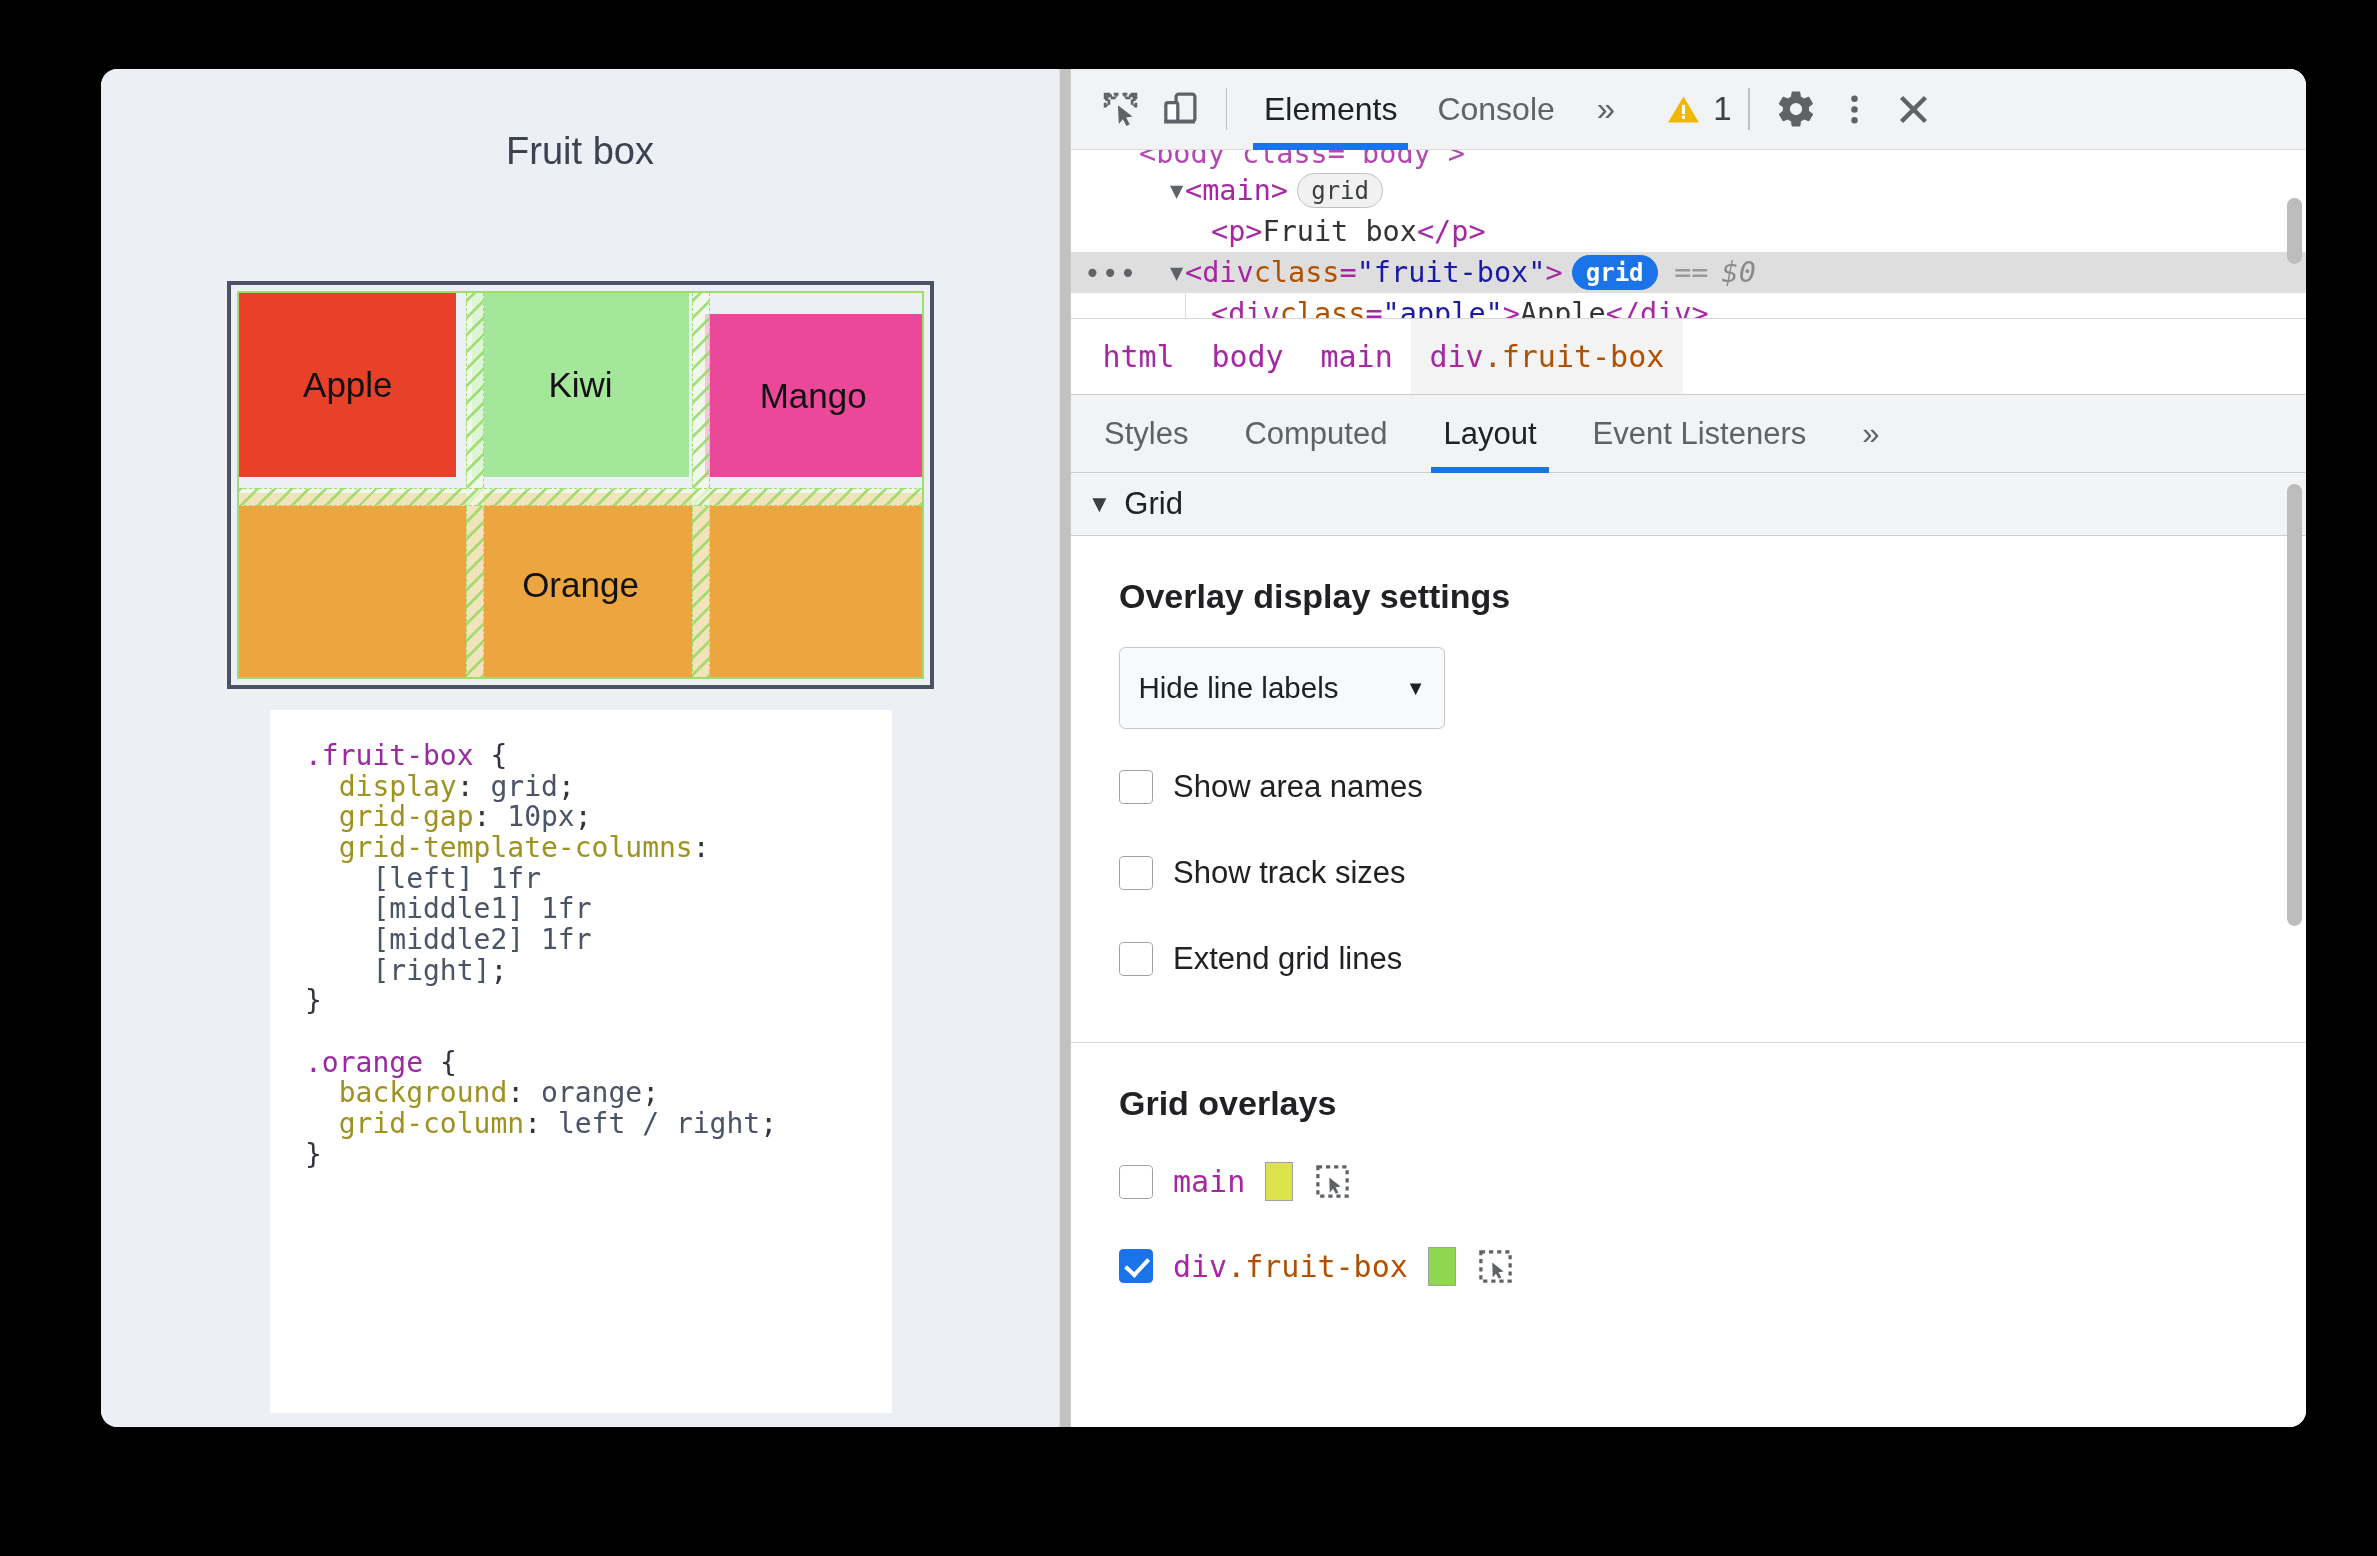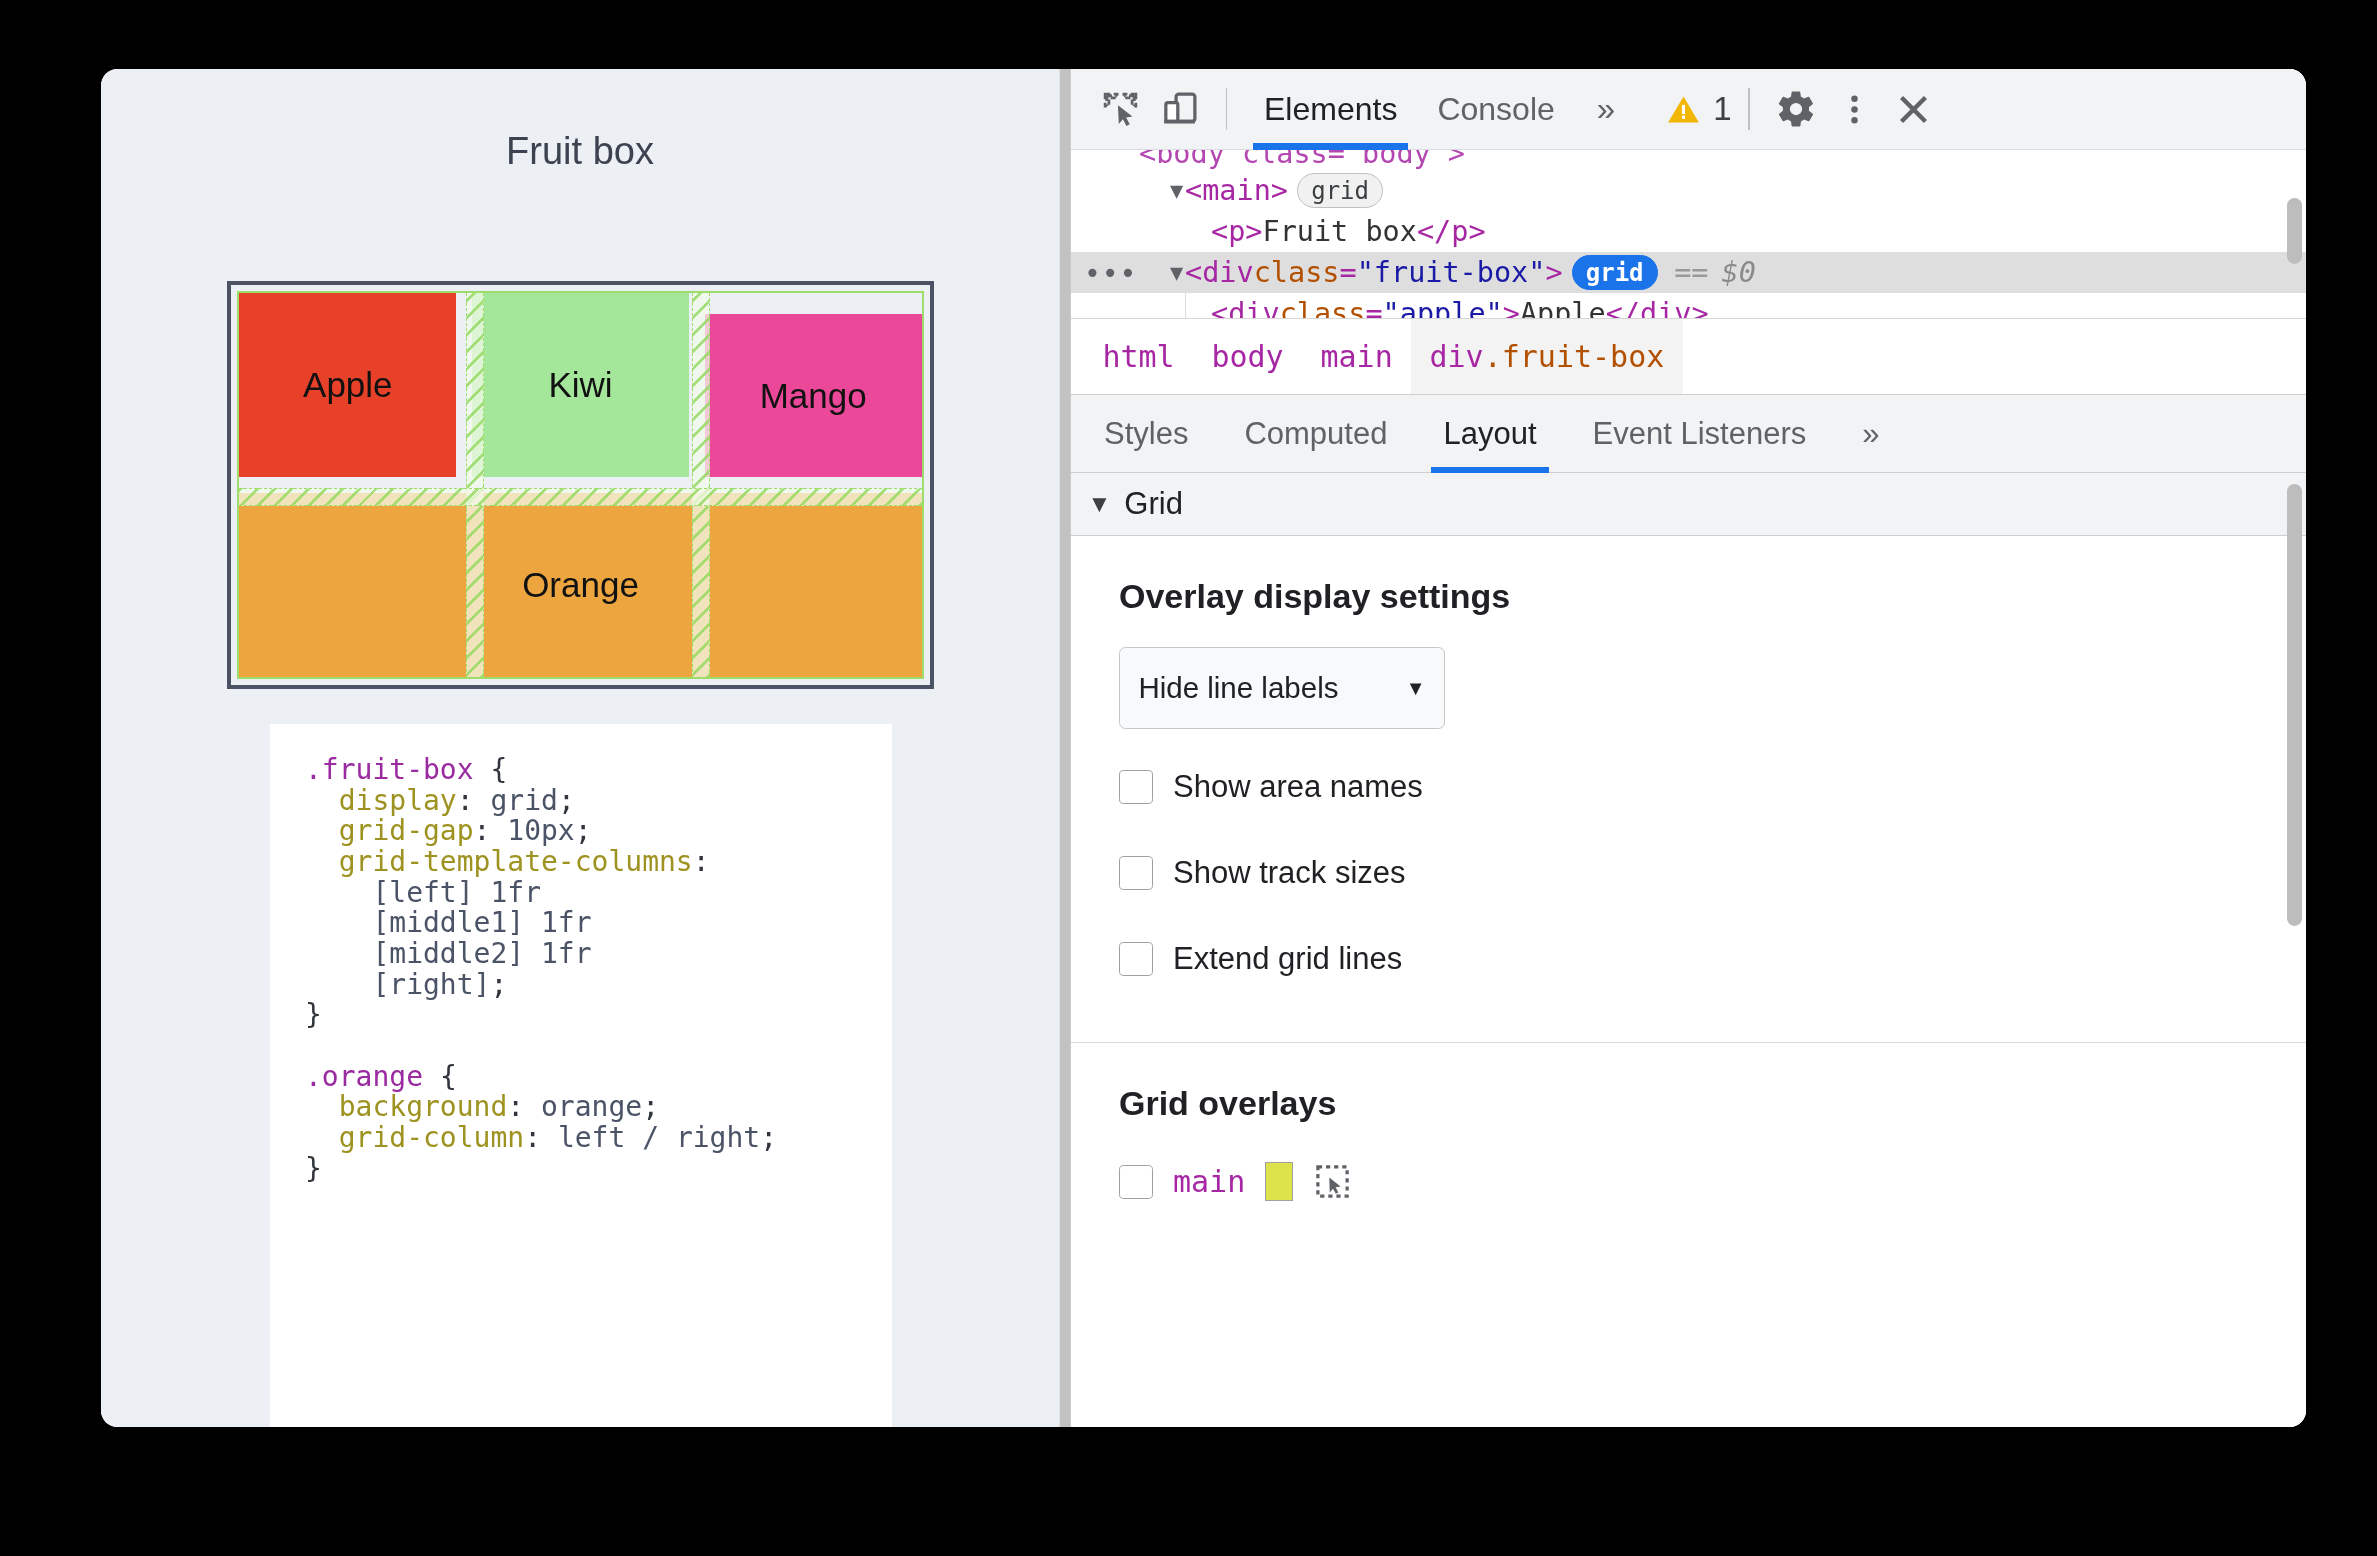--- a/index.html
+++ b/index.html
@@ -78,21 +78,21 @@
   }
   .gap-h {
     border-left: none; border-right: none;
     border-top: 1.8px dashed #9fdd6b;
     border-bottom: 1.8px dashed #9fdd6b;
   }
 
   
   .code-panel {
     position: absolute;
-    left: 169px; top: 655px;
+    left: 169px; top: 641px;
     width: 622px; height: 703px;
     background: #ffffff;
     padding: 31px 0 0 0;
     overflow: hidden;
   }
   pre.code {
     font-family: "DejaVu Sans Mono", "Liberation Mono", monospace;
     font-size: 28px;
     line-height: 1.095;
     color: #3c4250;
@@ -580,20 +580,31 @@
           <span class="ov-name">main</span>
           <span class="swatch" style="background:#dbe24a;"></span>
           <span class="picker">
             <svg width="39" height="39" viewBox="0 0 24 24">
               <rect x="3" y="3" width="18" height="18" fill="none" stroke="#5f6368" stroke-width="2" stroke-dasharray="2.6 2.4"></rect>
               <path d="M10 9.5l7 5.6-3.1.5 1.7 3.2-1.6.8-1.7-3.2-2 2.3z" fill="#5f6368"></path>
             </svg>
           </span>
         </div>
 
+        <div class="ov-row">
+          <span class="chk checked"></span>
+          <span class="ov-name"><span>div</span><span class="cls">.fruit-box</span></span>
+          <span class="swatch" style="background:#8fd74e;"></span>
+          <span class="picker">
+            <svg width="39" height="39" viewBox="0 0 24 24">
+              <rect x="3" y="3" width="18" height="18" fill="none" stroke="#5f6368" stroke-width="2" stroke-dasharray="2.6 2.4"></rect>
+              <path d="M10 9.5l7 5.6-3.1.5 1.7 3.2-1.6.8-1.7-3.2-2 2.3z" fill="#5f6368"></path>
+            </svg>
+          </span>
+        </div>
       </div>
 
       <div class="vscroll" style="top:0; bottom:0;">
         <div class="vthumb" style="top:11px; height:442px;"></div>
       </div>
     </div>
 
   </div>
 </div>
 

